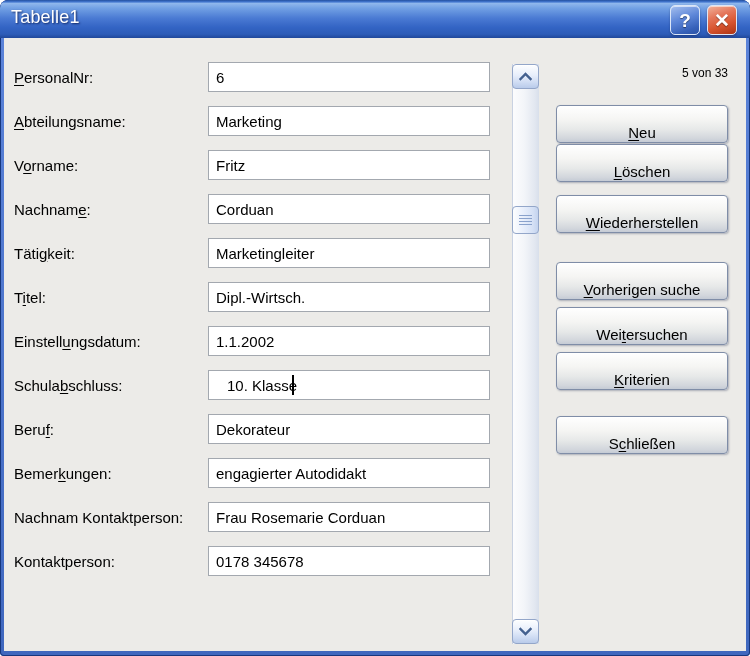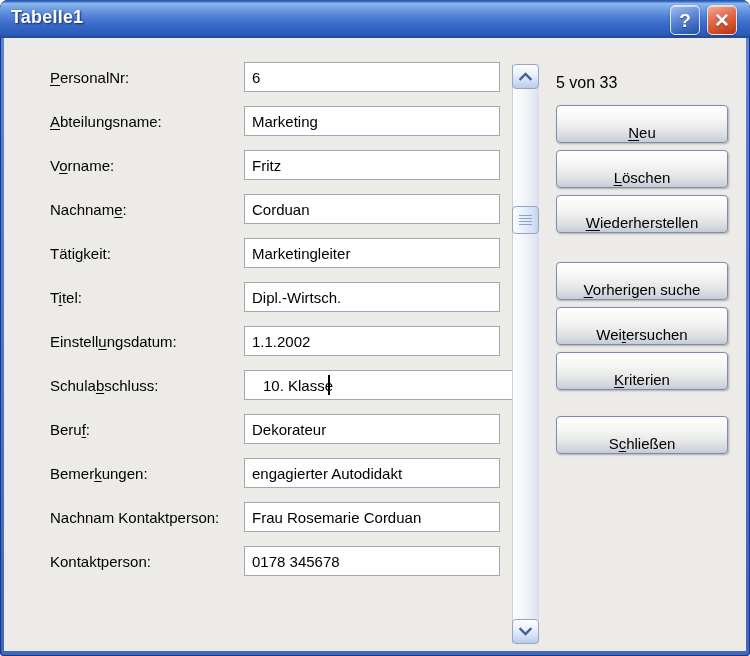--- a/index.html
+++ b/index.html
@@ -15,21 +15,21 @@
   }
   .titlebar{
     position:absolute;top:0;left:0;right:0;height:38px;
     border-radius:8px 8px 0 0;
     background:linear-gradient(180deg,
       #23509f 0%,#4377d1 5%,#8fb7ec 9%,#71a0e4 22%,
       #4a7ad3 48%,#3364c4 72%,#2d5cb8 90%,#20489a 100%);
   }
   .title{
     position:absolute;left:11px;top:7px;
-    color:#fff;font-size:18px;font-weight:bold;
+    color:#fff;font-size:18px;font-weight:normal;
     text-shadow:1px 1px 2px rgba(8,25,80,.85);
     letter-spacing:.2px;
   }
   .capbtn{
     position:absolute;top:5px;width:30px;height:30px;
     border-radius:5px;border:1px solid #dbe6f7;
     color:#fff;font-size:19px;font-weight:bold;line-height:27px;
     text-align:center;text-shadow:0 1px 1px rgba(0,0,0,.45);
     padding:0;cursor:pointer;
   }
@@ -44,21 +44,21 @@
     background:linear-gradient(160deg,#f2b39b 0%,#e4765a 35%,#d8542f 65%,#ad3413 100%);
     box-shadow:inset 0 1px 0 rgba(255,255,255,.55),0 1px 2px rgba(80,10,0,.4);
   }
   .client{
     position:absolute;top:38px;left:4px;right:4px;bottom:5px;
     background:#ecebe8;
   }
 
   
   .form-area{position:absolute;left:10px;top:24px;width:486px;}
-  .row{display:flex;align-items:center;height:30px;margin-bottom:14px;margin-left:36px;}
+  .row{display:flex;align-items:center;height:30px;margin-bottom:14px;}
   .lbl{flex:0 0 194px;font-size:15px;color:#000;white-space:nowrap;overflow:hidden;}
   .mn{text-decoration:underline;text-underline-offset:2px;}
   .txt{
     width:282px;height:30px;border:1px solid #a3a8af;background:#fff;
     font-family:"Liberation Sans",sans-serif;font-size:15px;color:#000;
     padding:0 7px;border-radius:0;outline:none;
   }
   .inputwrap{position:relative;display:inline-block;width:282px;height:30px;}
   .inputwrap .txt{width:282px;padding-left:18px;}
   .caret{
@@ -88,22 +88,22 @@
     display:flex;align-items:center;justify-content:center;
   }
   .grip{
     width:13px;height:11px;
     background:repeating-linear-gradient(180deg,#8fa 0,#8aa2cc 0 1px,transparent 1px 3px);
   }
 
   
   .actions{position:absolute;left:552px;top:0;width:172px;height:100%;}
   .record{
-    position:absolute;top:36px;left:0;width:100%;
-    text-align:left;font-size:16px;color:#000;
+    position:absolute;top:28px;left:0;width:100%;
+    text-align:right;font-size:12px;color:#000;
   }
   .xpbtn{
     position:absolute;left:0;width:172px;height:31px;cursor:pointer;
     border:1px solid #7f8da7;border-radius:4px;
     background:linear-gradient(180deg,#ffffff 0%,#f5f5f3 38%,#e6e8e8 66%,#d2d6dc 90%,#c5cbd5 100%);
     box-shadow:1px 1px 2px rgba(90,100,125,.45), inset 0 1px 0 #fff;
     font-family:"Liberation Sans",sans-serif;font-size:15px;color:#000;
     text-align:center;padding:18px;
   }
 </style>
@@ -207,21 +207,21 @@
             <path d="M1.5 2 L6.5 7 L11.5 2" fill="none" stroke="#44618f" stroke-width="2.4" stroke-linecap="square"></path>
           </svg>
       </button>
     </div>
 
     <div class="actions">
       <div class="record">5 von 33</div>
 
       <button class="xpbtn" style="top:67px"><span></span><span class="mn">N</span><span>eu</span></button>
 
-      <button class="xpbtn" style="top:112px"><span></span><span class="mn">L</span><span>öschen</span></button>
+      <button class="xpbtn" style="top:106px"><span></span><span class="mn">L</span><span>öschen</span></button>
 
       <button class="xpbtn" style="top:157px"><span></span><span class="mn">W</span><span>iederherstellen</span></button>
 
       <button class="xpbtn" style="top:224px"><span></span><span class="mn">V</span><span>orherigen suche</span></button>
 
       <button class="xpbtn" style="top:269px"><span>Wei</span><span class="mn">t</span><span>ersuchen</span></button>
 
       <button class="xpbtn" style="top:378px"><span>S</span><span class="mn">c</span><span>hließen</span></button>
 
       <button class="xpbtn" style="top:314px"><span></span><span class="mn">K</span><span>riterien</span></button>

